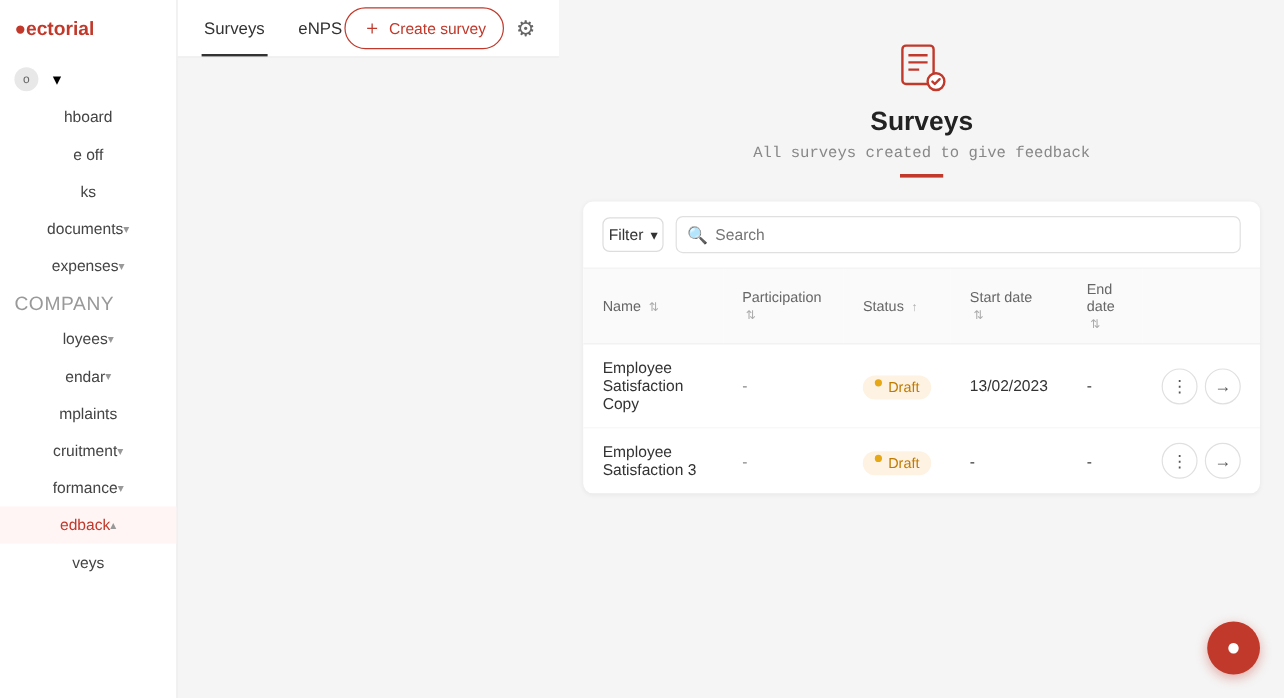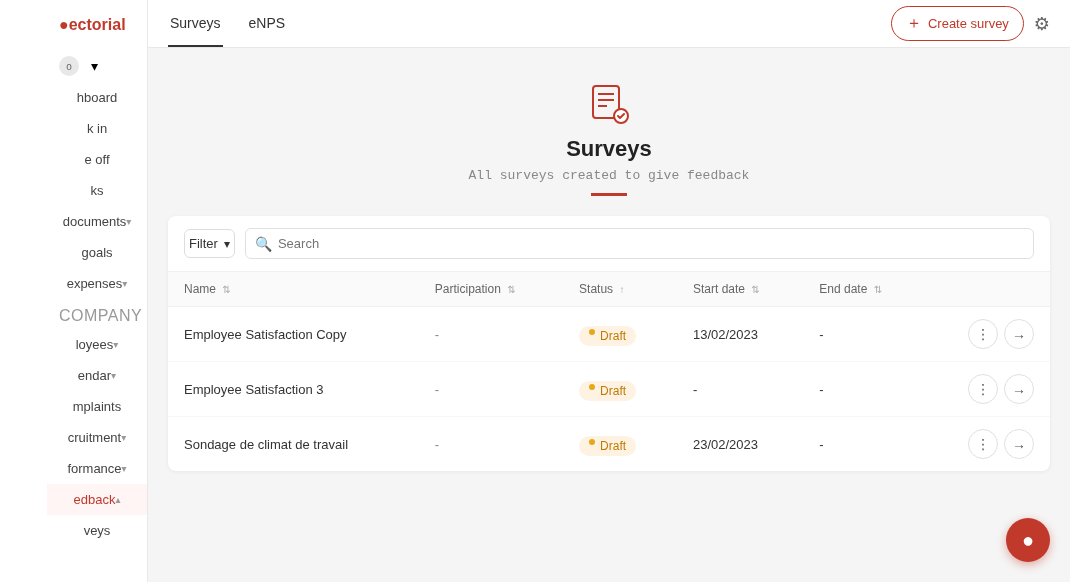--- a/index.html
+++ b/index.html
@@ -7,21 +7,20 @@
 
     
     .sidebar {
       width: 148px;
       background: #fff;
       border-right: 1px solid #e8e8e8;
       display: flex;
       flex-direction: column;
       height: 100%;
       flex-shrink: 0;
-      padding-left: 47px;
     }
     .sidebar-logo {
       padding: 16px 12px;
       color: #c0392b;
       font-weight: 700;
       font-size: 16px;
     }
     .sidebar-logo span { color: #c0392b; }
     .sidebar-section-label {
       font-size: 16px;
@@ -50,21 +49,21 @@
     .org-circle {
       width: 20px; height: 20px; border-radius: 50%;
       background: #e8e8e8; display: flex; align-items: center; justify-content: center;
       font-size: 10px; color: #666;
     }
 
     
     .main {
       flex: 1;
       display: flex;
-      flex-direction: column;
+      flex-direction: row;
       overflow: hidden;
     }
 
     
     .topnav {
       background: #fff;
       border-bottom: 1px solid #e8e8e8;
       display: flex;
       align-items: center;
       padding: 0 20px;
@@ -291,34 +290,28 @@
   <div class="sidebar-org">
     <div class="org-circle">o</div>
     <span style="font-size:12px;color:#666;"></span>
     <span class="chevron">▾</span>
   </div>
 
   <div class="sidebar-item">
     <span>hboard</span>
   </div>
   <div class="sidebar-item">
-    <span>k in</span>
-  </div>
-  <div class="sidebar-item">
     <span>e off</span>
   </div>
   <div class="sidebar-item">
     <span>ks</span>
   </div>
   <div class="sidebar-item">
     <span>documents</span>
     <span class="chevron">▾</span>
-  </div>
-  <div class="sidebar-item">
-    <span>goals</span>
   </div>
   <div class="sidebar-item">
     <span>expenses</span>
     <span class="chevron">▾</span>
   </div>
 
   <div class="sidebar-section-label">COMPANY</div>
 
   <div class="sidebar-item">
     <span>loyees</span>
@@ -455,38 +448,20 @@
     </td>
     <td>-</td>
     <td>-</td>
     <td>
       <div class="row-actions">
         <button class="action-btn" title="More options">⋮</button>
         <button class="action-btn" title="Open">→</button>
       </div>
     </td>
   </tr>
-            <tr>
-    <td style="font-weight:500;color:#333;">Sondage de climat de travail</td>
-    <td style="color:#888;">-</td>
-    <td>
-      <span class="badge-draft">
-        <span class="badge-dot"></span>
-        Draft
-      </span>
-    </td>
-    <td>23/02/2023</td>
-    <td>-</td>
-    <td>
-      <div class="row-actions">
-        <button class="action-btn" title="More options">⋮</button>
-        <button class="action-btn" title="Open">→</button>
-      </div>
-    </td>
-  </tr>
           </tbody>
       </table>
     </div>
 
   </div>
 </div>
 
 <div class="support-bubble">
   <span>●</span>
 </div>

